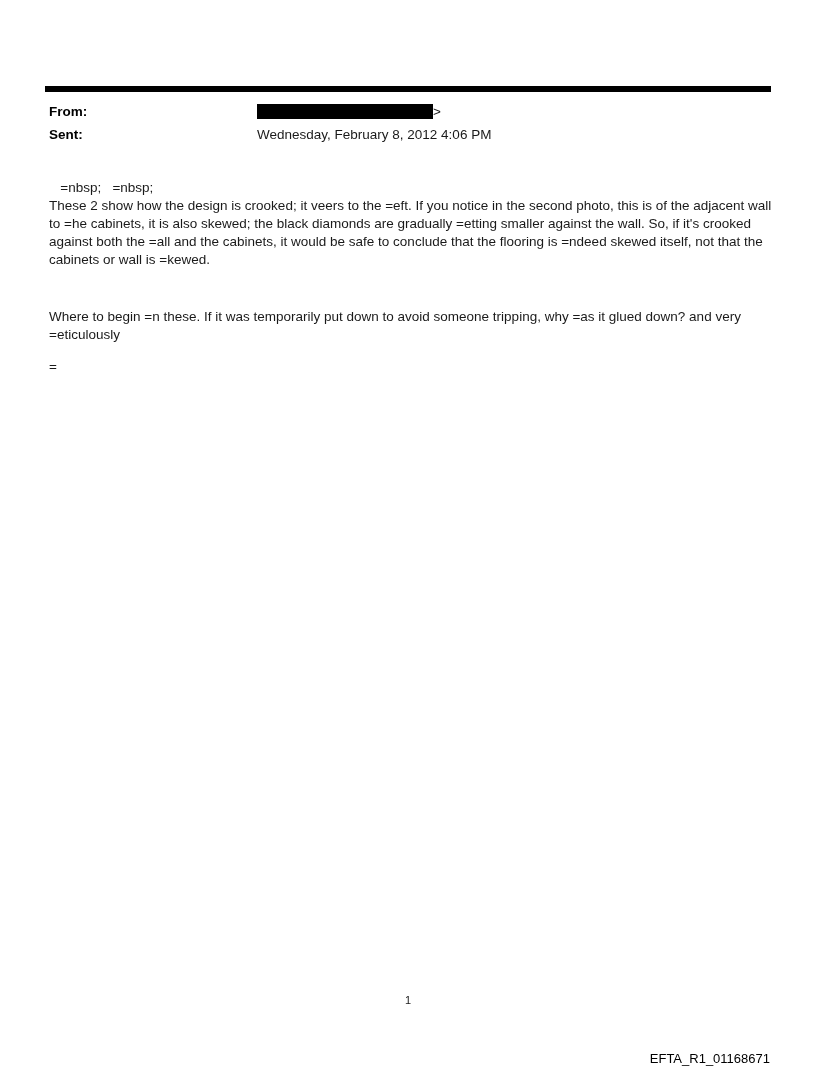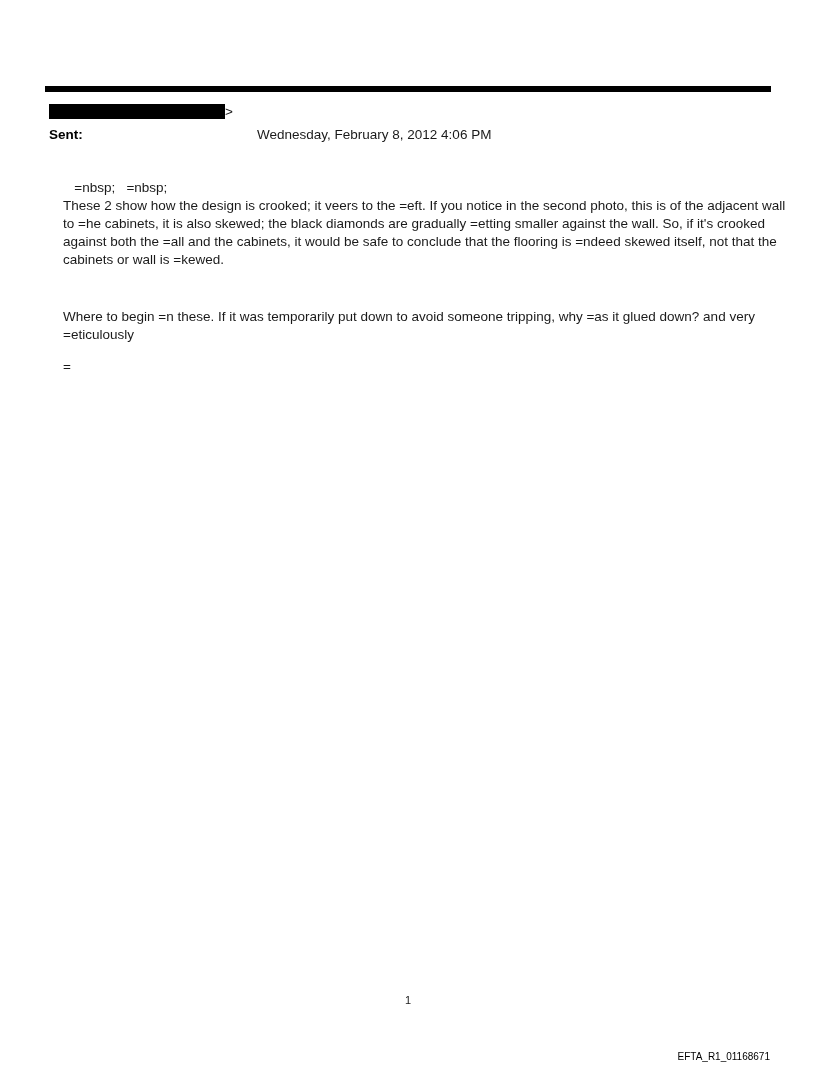--- a/index.html
+++ b/index.html
@@ -40,21 +40,21 @@
   .redaction-bar {
     display: inline-block;
     width: 176px;
     height: 15px;
     background: #000000;
     vertical-align: text-bottom;
   }
   .email-body {
     position: absolute;
     top: 179px;
-    left: 63px;
+    left: 49px;
     width: 723px;
     font-size: 13.5px;
     line-height: 18px;
     color: #1a1a1a;
   }
   .body-line, .body-para { white-space: pre-wrap; }
   .gap-2lines { margin-top: 27px; }
   .gap-xlarge { margin-top: 39px; }
   .gap-large  { margin-top: 47px; }
   .gap-small  { margin-top: 14px; }
@@ -64,33 +64,34 @@
     left: 0;
     width: 100%;
     text-align: center;
     font-size: 11px;
     color: #1a1a1a;
   }
   .bates-number {
     position: absolute;
     top: 1051px;
     right: 46px;
-    font-size: 10px;
+    font-size: 13px;
     color: #000000;
   }
 </style>
 </head>
 <body>
 
 <div class="page">
 
   <div class="top-rule"></div>
 
   <div class="email-header">
     <div class="header-row">
+      <span class="header-label">From:</span>
       <span class="header-value"><span class="redaction-bar"></span><span>&gt;</span></span>
     </div>
     <div class="header-row">
       <span class="header-label">Sent:</span>
       <span class="header-value">Wednesday, February 8, 2012 4:06 PM</span>
     </div>
   </div>
 
   <div class="email-body">
     <p class="body-line">   =nbsp;   =nbsp;</p>

